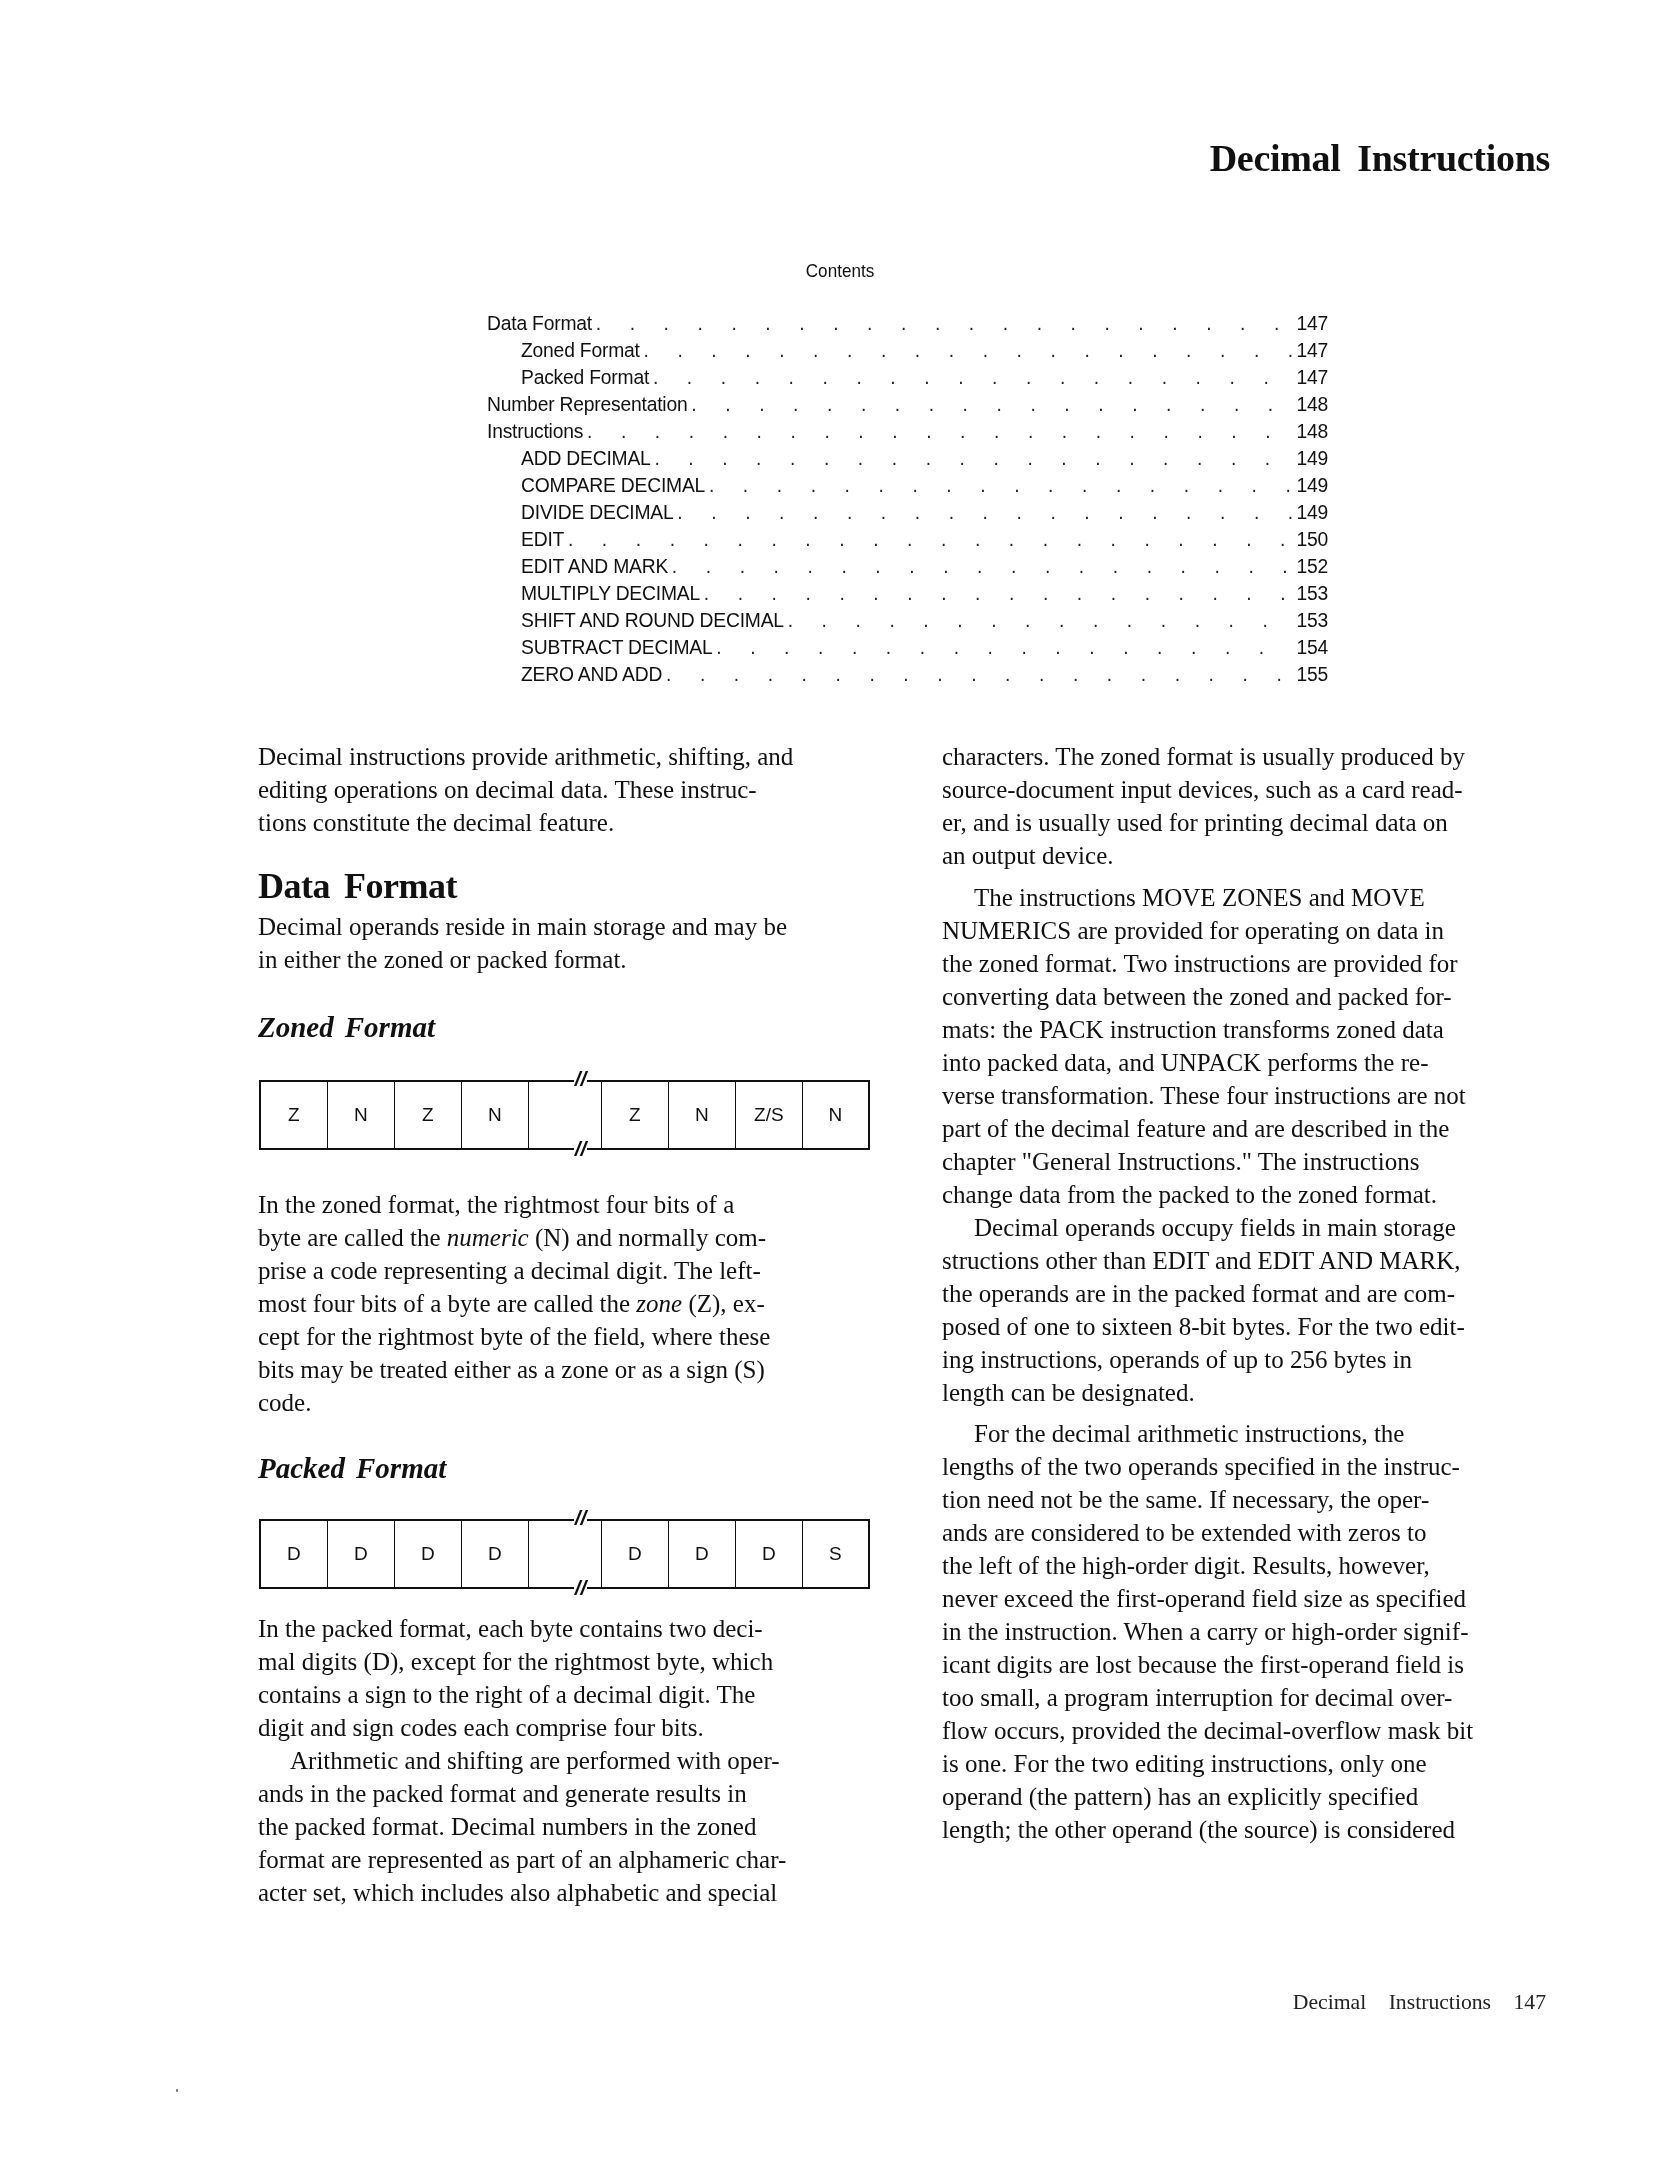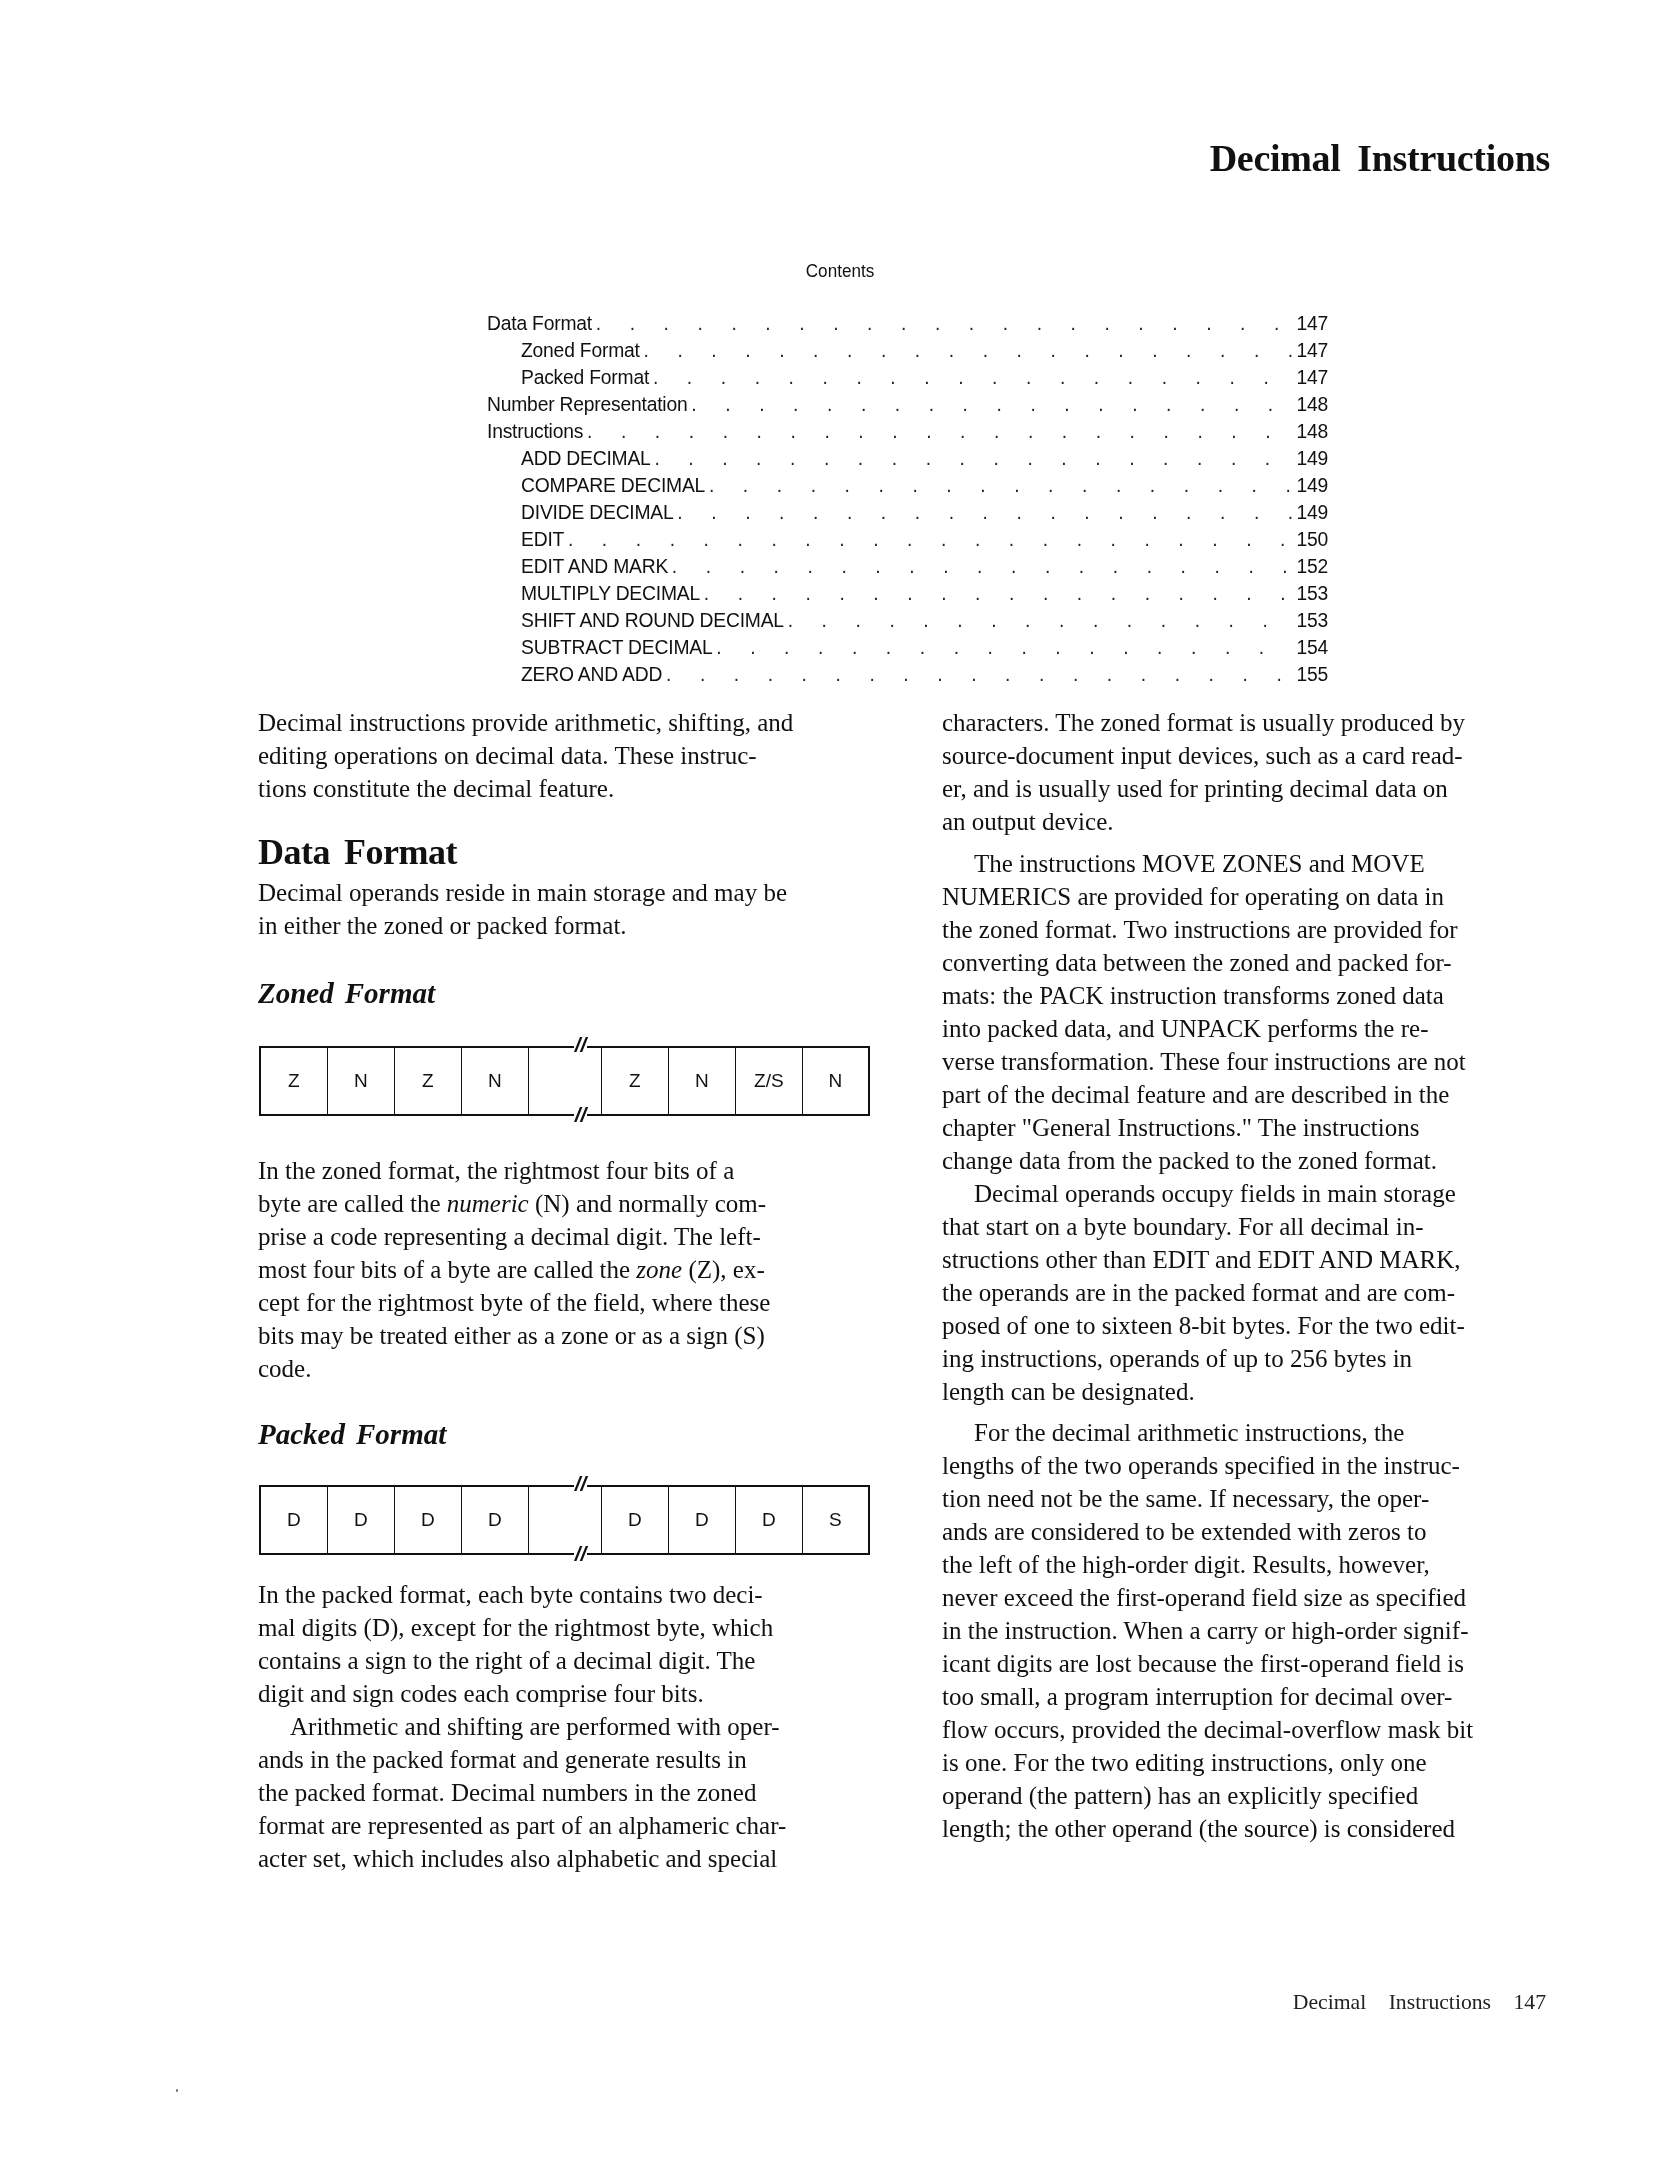--- a/index.html
+++ b/index.html
@@ -21,21 +21,21 @@
     font-family: "Liberation Sans", sans-serif; font-size: 19.3px; letter-spacing: -0.2px;
   }
   .toc-row.sub .toc-label { padding-left: 34px; }
   .toc-label { white-space: nowrap; }
   .toc-leader {
     flex: 1; overflow: hidden; white-space: nowrap; margin: 0 3.8px;
     letter-spacing: 11.6px; color: #222;
   }
   .toc-page { white-space: nowrap; }
 
-  .col { position: absolute; top: 706px; width: 612px;
+  .col { position: absolute; top: 740px; width: 612px;
     font-family: "Liberation Serif", serif; font-size: 25px; line-height: 33px; }
   .col-left { left: 258px; }
   .col-right { left: 942px; width: 614px; }
   .col p { margin: 0; }
   .line { display: block; white-space: nowrap; }
 
   .h1 { font-family: "Liberation Serif", serif; font-weight: bold; font-size: 36px;
     margin: 27px 0 2.8px 0; word-spacing: 5.6px; letter-spacing: -0.5px; line-height: 41px; }
   .h2 { font-family: "Liberation Serif", serif; font-weight: bold; font-style: italic;
     font-size: 29px; margin: 0; word-spacing: 3.8px; line-height: 34px; }
@@ -223,21 +223,20 @@
       <span class="line">converting data between the zoned and packed for-</span>
       <span class="line">mats: the PACK instruction transforms zoned data</span>
       <span class="line">into packed data, and UNPACK performs the re-</span>
       <span class="line">verse transformation. These four instructions are not</span>
       <span class="line">part of the decimal feature and are described in the</span>
       <span class="line">chapter "General Instructions." The instructions</span>
       <span class="line">change data from the packed to the zoned format.</span>
     </p>
     <p style="margin-top:0;">
       <span class="line" style="padding-left:32px;">Decimal operands occupy fields in main storage</span>
-      <span class="line">that start on a byte boundary. For all decimal in-</span>
       <span class="line">structions other than EDIT and EDIT AND MARK,</span>
       <span class="line">the operands are in the packed format and are com-</span>
       <span class="line">posed of one to sixteen 8-bit bytes. For the two edit-</span>
       <span class="line">ing instructions, operands of up to 256 bytes in</span>
       <span class="line">length can be designated.</span>
     </p>
     <p style="margin-top:8.5px;">
       <span class="line" style="padding-left:32px;">For the decimal arithmetic instructions, the</span>
       <span class="line">lengths of the two operands specified in the instruc-</span>
       <span class="line">tion need not be the same.  If necessary, the oper-</span>

